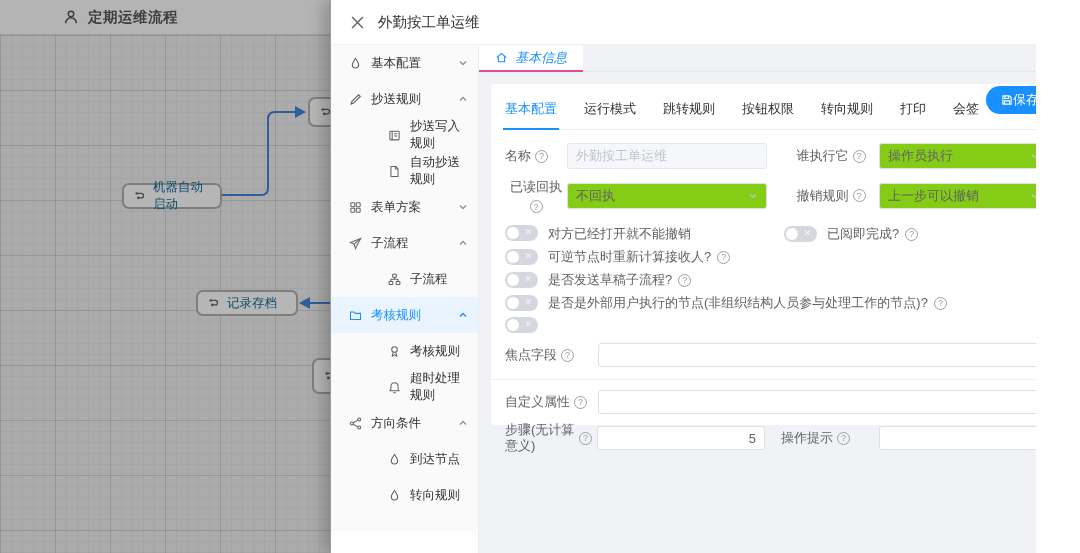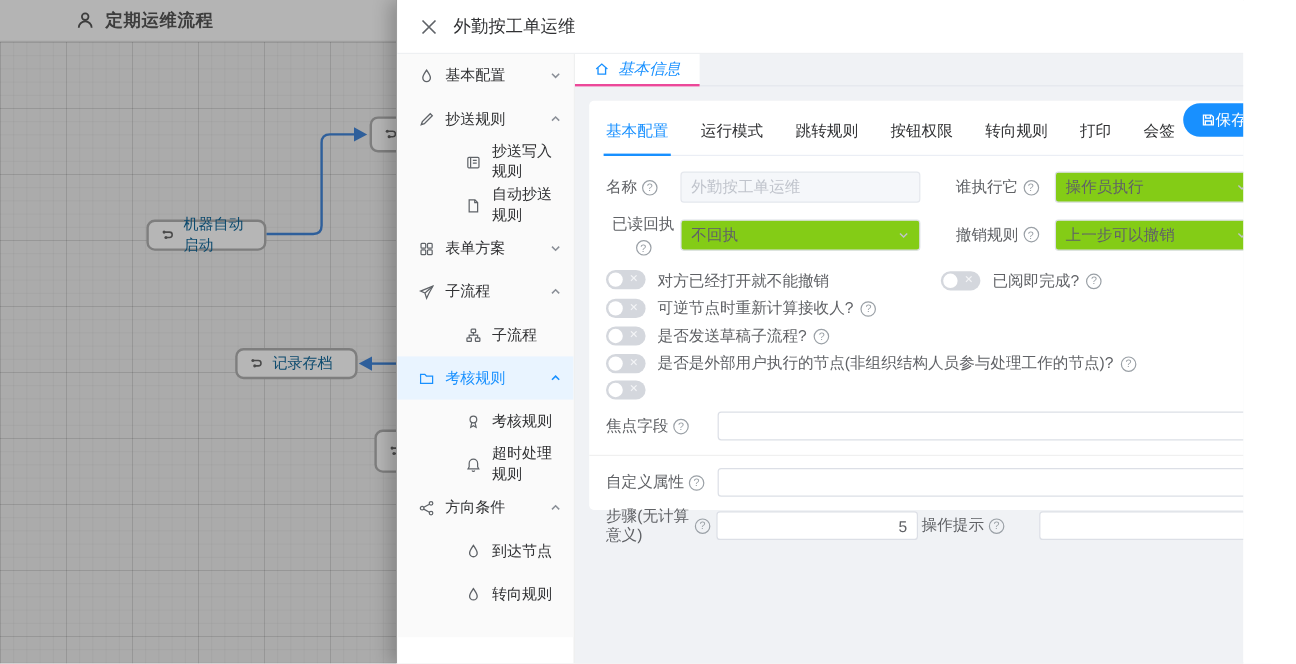--- a/index.html
+++ b/index.html
@@ -81,21 +81,21 @@
   .switch::before { content:""; position:absolute; left:2px; top:2px; width:12px; height:12px; border-radius:50%; background:#fff; }
   .switch::after { content:"\2715"; position:absolute; right:6px; top:1.5px; font-size:9px; color:#f4f5f7; }
   .tlabel { display:flex; align-items:center; gap:6px; }
 
   .lblW { width:93px; }
   .wide { width:454px; height:24px; }
   .divider { border-top:1px solid #f0f0f0; margin:10px -14px 10px -14px; }
   .lblS { width:92px; display:flex; align-items:center; gap:4px; line-height:1.25; }
   .lblS .txt { width:70px; }
   .num { width:168px; height:24px; text-align:right; }
-  .lblH { width:98px; margin-left:3px; }
+  .lblH { width:98px; margin-left:16px; }
   .hint-inp { width:173px; height:24px; }
 
   svg { display:block; }
 </style>
 </head>
 <body>
 
 <div class="app">
 
   <div class="flow-panel">

